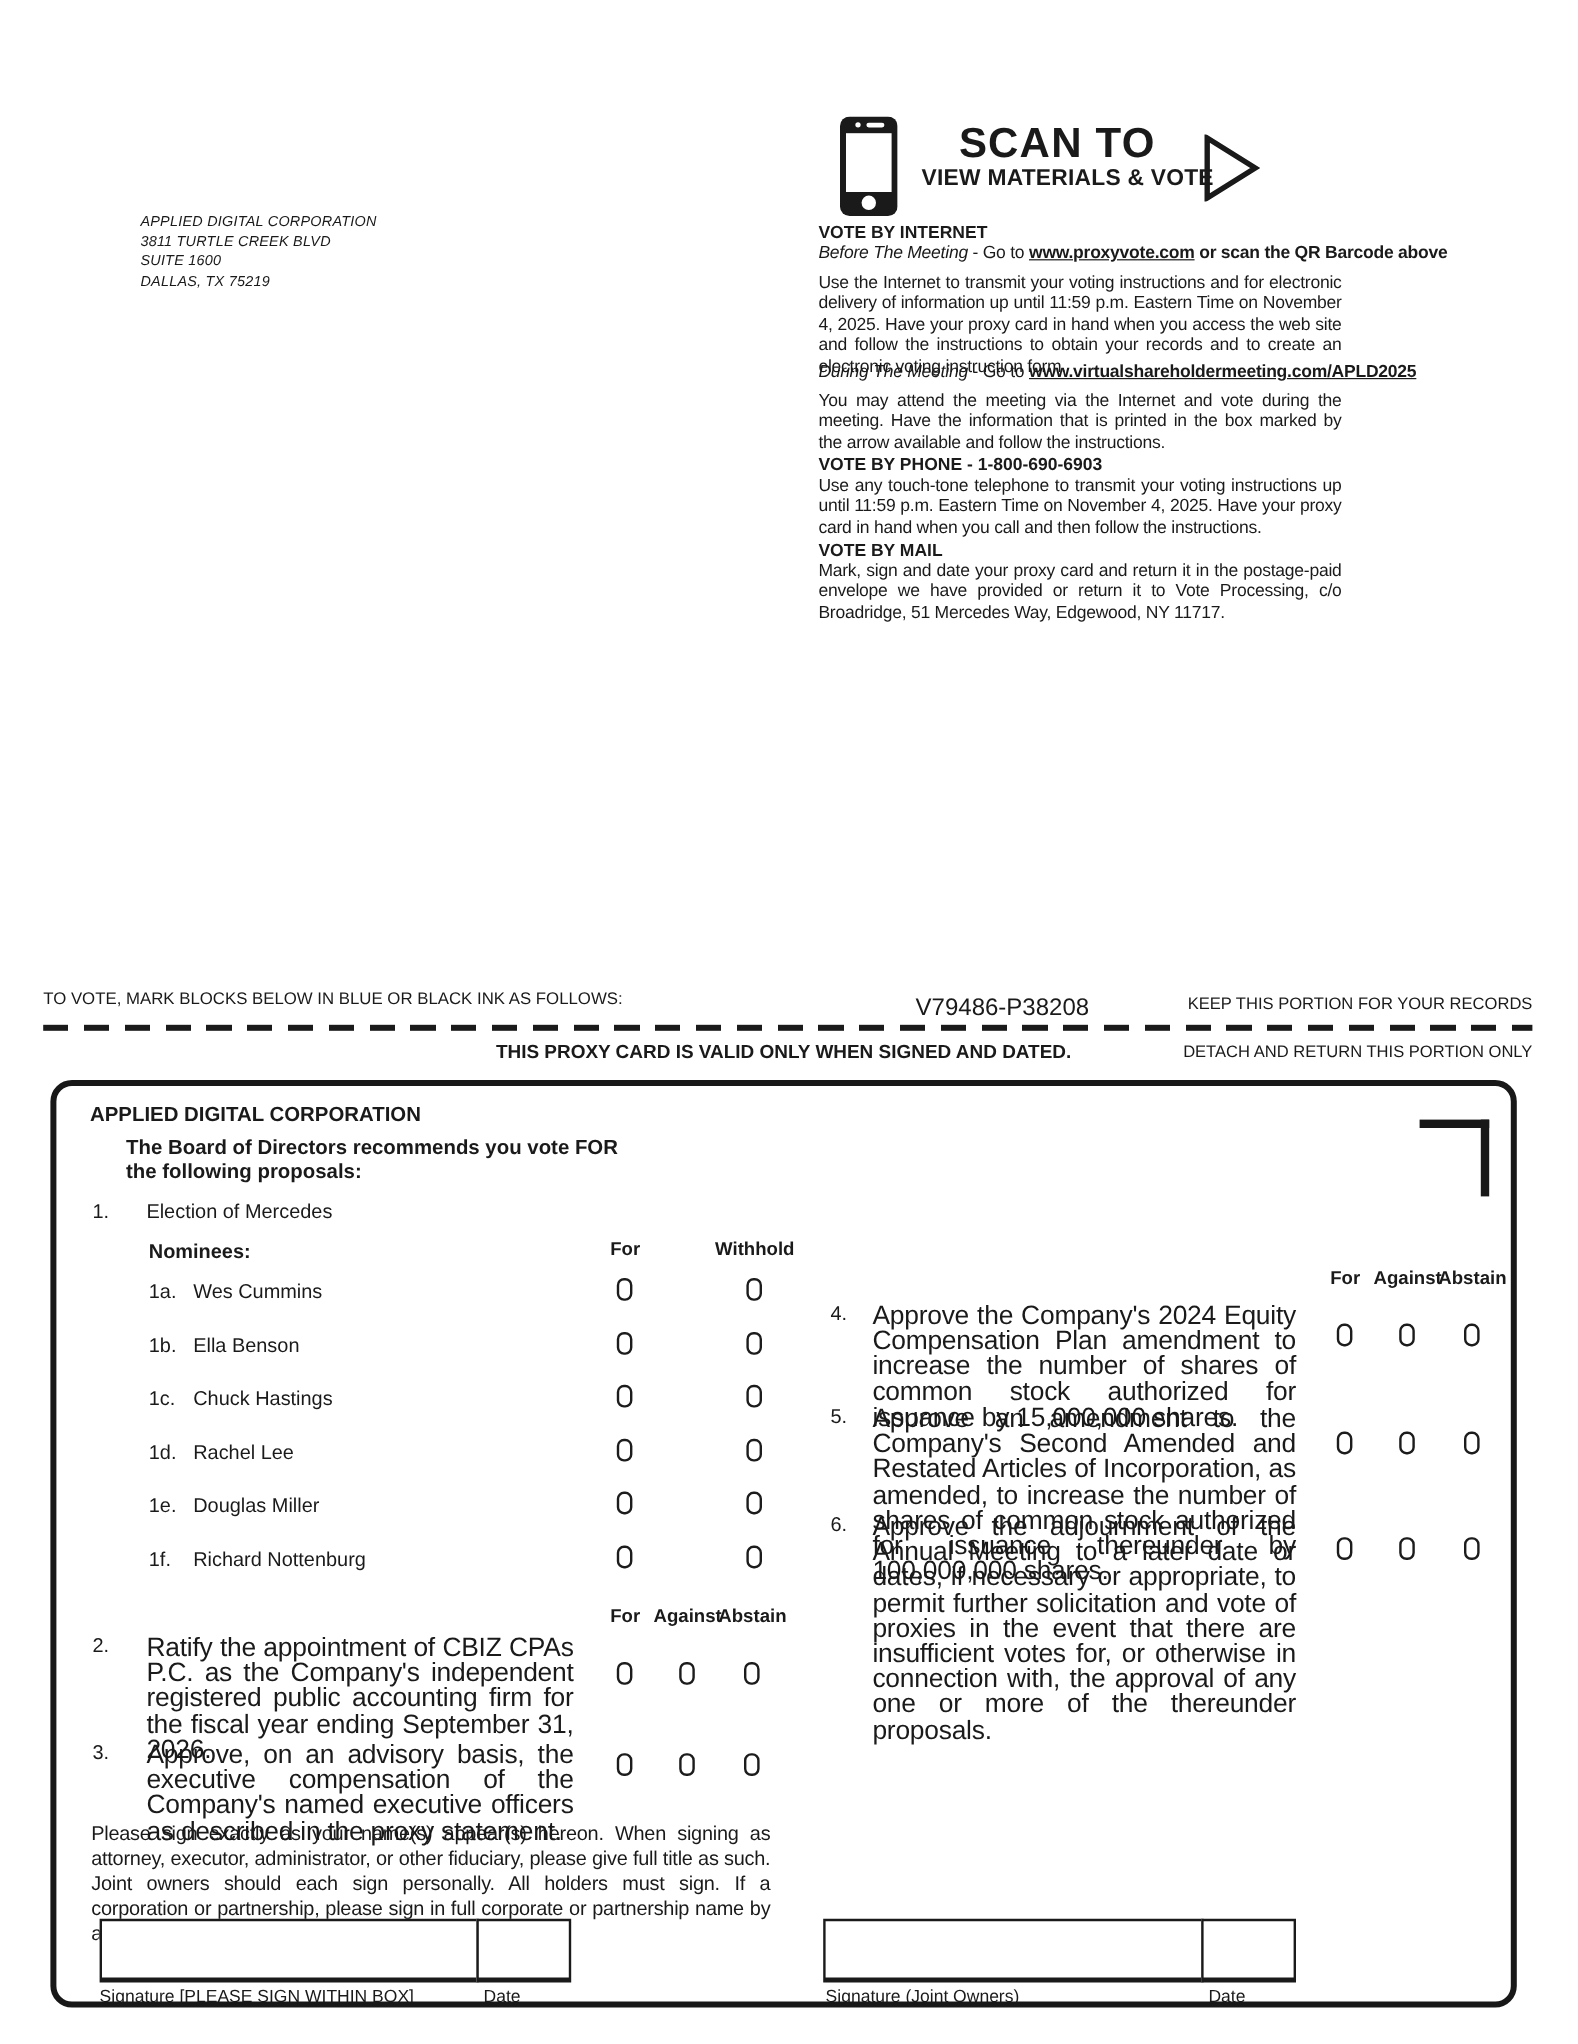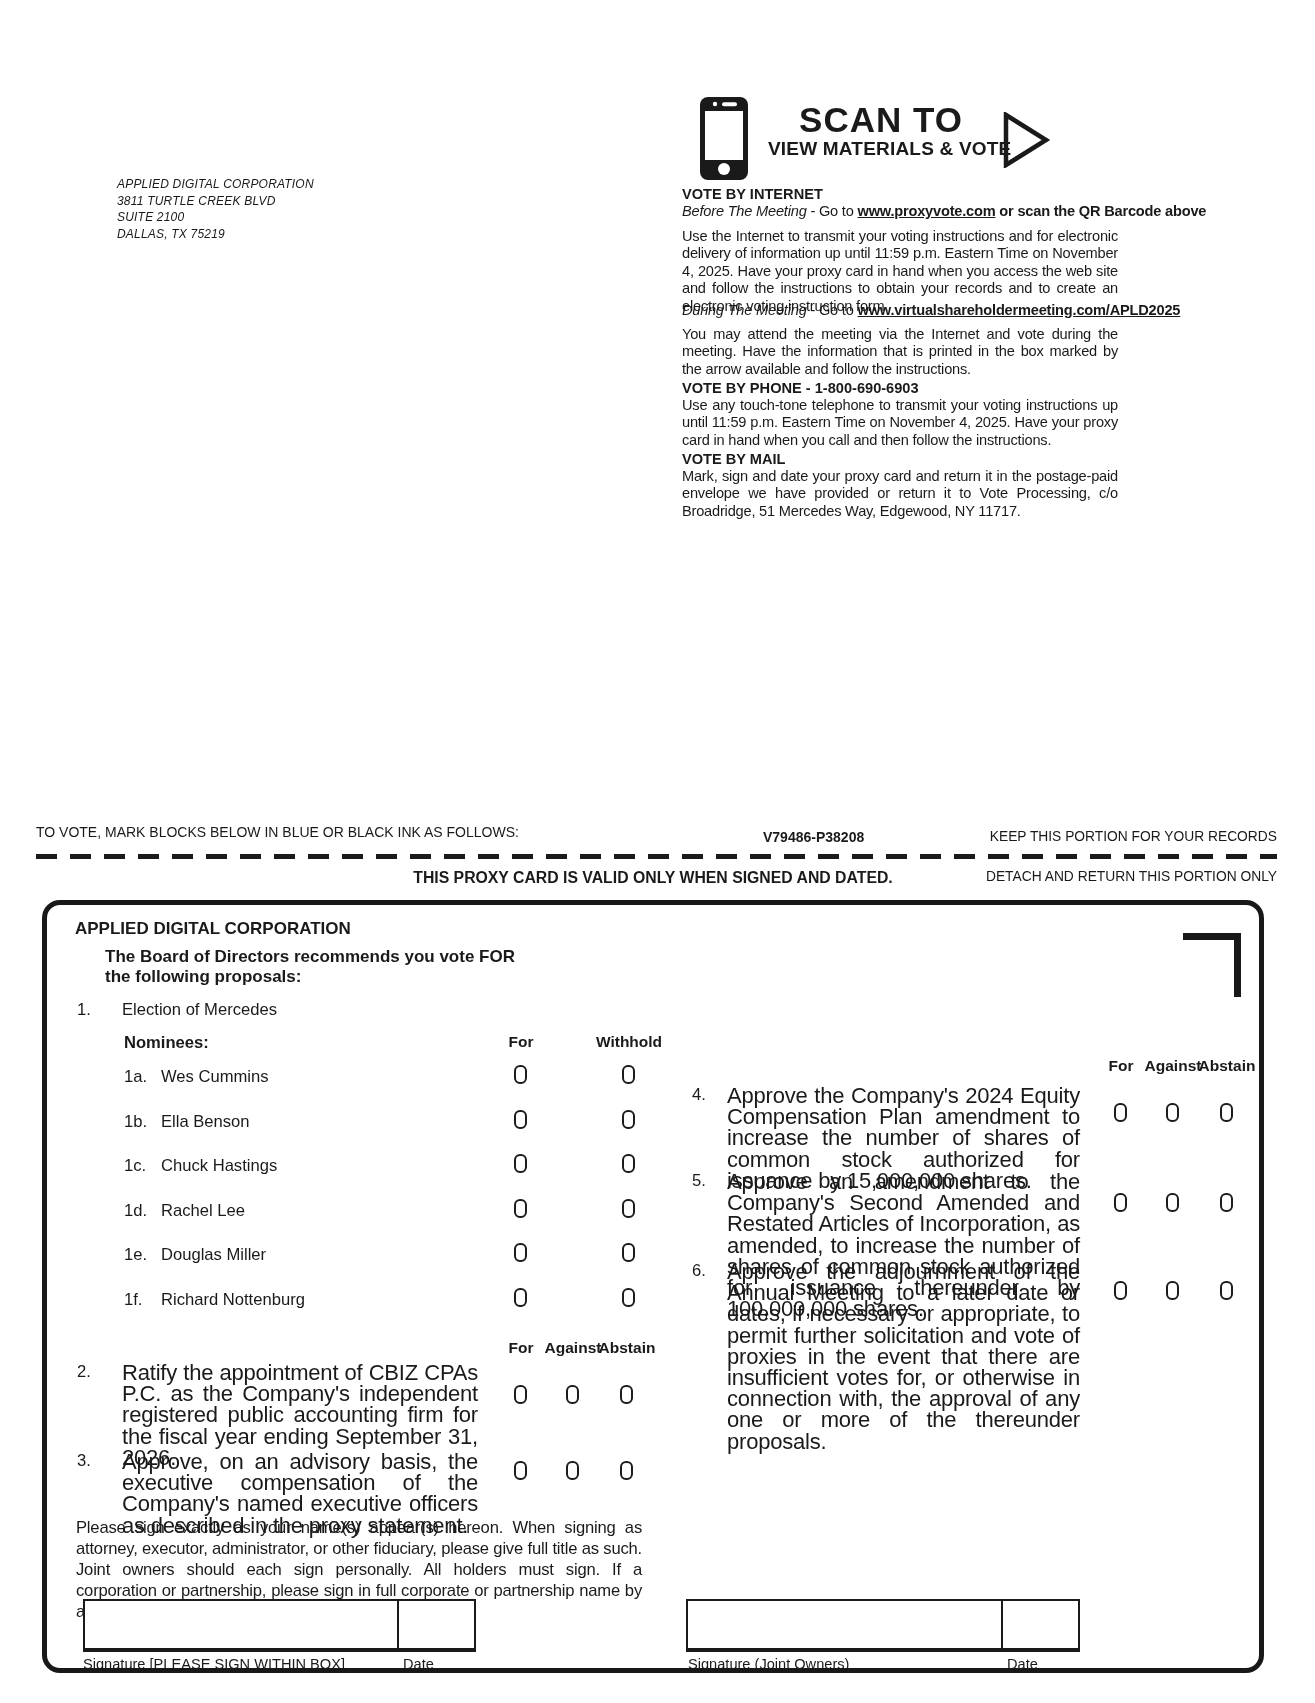--- a/index.html
+++ b/index.html
@@ -19,21 +19,21 @@
   .vcol{left:682px;width:436px;}
   .vhead{font-size:14.6px;font-weight:bold;}
   .vbody{font-size:14.6px;line-height:17.4px;text-align:justify;letter-spacing:-.2px;}
   .vline{font-size:14.6px;white-space:nowrap;letter-spacing:-.2px;}
   .ital{font-style:italic;}
   .lnk{font-weight:bold;text-decoration:underline;cursor:pointer;}
   .bld{font-weight:bold;}
 
   
   .mark-instruction{left:36px;top:824px;font-size:14px;}
-  .control-number{left:763px;top:829px;font-size:14px;font-weight:bold;}
+  .control-number{left:763px;top:829px;font-size:20px;}
   .keep-note{right:38px;top:829px;font-size:13.8px;}
   .dashes{left:36px;top:854px;width:1241px;height:5px;
           background:repeating-linear-gradient(90deg,#1a1a1a 0 21px,transparent 21px 34px);}
   .valid-note{left:42px;top:869px;width:1222px;text-align:center;font-weight:bold;font-size:15.8px;}
   .detach-note{right:38px;top:869px;font-size:13.8px;}
 
   
   .card{left:42px;top:900px;width:1222px;height:773px;border:5px solid #181818;
         border-radius:18px;box-sizing:border-box;}
   .card > .abs{box-sizing:border-box;}
@@ -57,21 +57,21 @@
           text-align:justify;letter-spacing:-.2px;}
 </style>
 </head>
 <body>
 
 <div class="page">
 
   <div class="abs sender">
     <div>APPLIED DIGITAL CORPORATION</div>
     <div>3811 TURTLE CREEK BLVD</div>
-    <div>SUITE 2100</div>
+    <div>SUITE 1600</div>
     <div>DALLAS, TX 75219</div>
   </div>
 
   <svg class="abs" style="left:700px;top:97px" width="48" height="83" viewBox="0 0 48 83">
     <rect x="0" y="0" width="48" height="83" rx="8" fill="#1a1a1a"></rect>
     <rect x="5" y="14" width="38" height="49" fill="#ffffff"></rect>
     <circle cx="15" cy="7" r="2.2" fill="#ffffff"></circle>
     <rect x="22" y="5.2" width="15" height="4" rx="2" fill="#ffffff"></rect>
     <circle cx="24" cy="72" r="6" fill="#ffffff"></circle>
   </svg>

